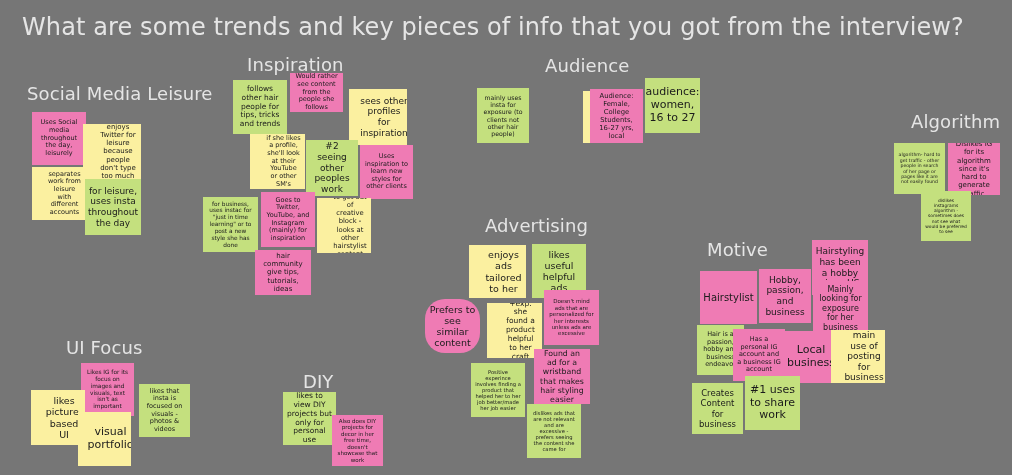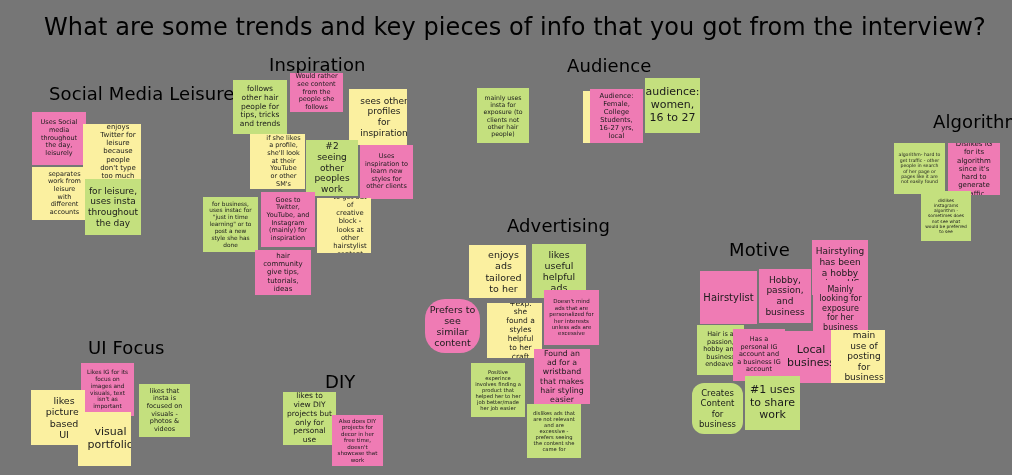--- a/index.html
+++ b/index.html
@@ -6,25 +6,24 @@
   body{
     width:1012px;height:475px;
     background:#767676;
     font-family:"DejaVu Sans","Liberation Sans",sans-serif;
     overflow:hidden;
     position:relative;
   }
   #board{position:absolute;left:0;top:0;width:1012px;height:475px;}
   .title{
     position:absolute;
-    color:#000000;
+    color:#e5e5e5;
     font-weight:400;
     letter-spacing:.1px;
     white-space:nowrap;
-    margin-left:22px;
   }
   .board-title{font-size:24px;left:22px;top:13px;}
   .group-title{font-size:18px;}
   .note{
     position:absolute;
     box-sizing:border-box;
     display:flex;
     align-items:center;
     justify-content:center;
     text-align:center;
@@ -69,34 +68,34 @@
     <div class="note green" style="left: 477px; top: 88px; width: 52px; height: 55px; font-size: 6.2px;">mainly uses insta for exposure (to clients not other hair people)</div>
     <div class="note yellow" style="left: 535px; top: 91px; width: 55px; height: 52px; font-size: 9px; margin-left: 48px;">seeks to reach new clients</div>
     <div class="note pink" style="left: 590px; top: 89px; width: 53px; height: 54px; font-size: 6.8px;">Audience: Female, College Students, 16-27 yrs, local</div>
     <div class="note green" style="left: 645px; top: 78px; width: 55px; height: 55px; font-size: 11px;">audience: women, 16 to 27</div>
     <div class="note green" style="left: 894px; top: 143px; width: 51px; height: 51px; font-size: 4.6px;">algorithm- hard to get traffic - other people in search of her page or pages like it are not easily found</div>
     <div class="note pink" style="left: 948px; top: 143px; width: 52px; height: 52px; font-size: 7px;">Dislikes IG  for its algorithm since it's hard to generate traffic</div>
     <div class="note green" style="left: 921px; top: 191px; width: 50px; height: 50px; font-size: 4.4px;">dislikes instagrams algorithm - sometimes does not see what would be preferred to see</div>
     <div class="note yellow" style="left: 469px; top: 245px; width: 57px; height: 53px; font-size: 9.5px;">enjoys ads tailored to her</div>
     <div class="note green" style="left: 532px; top: 244px; width: 54px; height: 54px; font-size: 9.5px;">likes useful helpful ads</div>
     <div class="note pink" style="left: 425px; top: 299px; width: 55px; height: 54px; font-size: 9.5px; border-radius: 20px;">Prefers to see similar content</div>
-    <div class="note yellow" style="left: 487px; top: 303px; width: 55px; height: 55px; font-size: 7.5px;">+exp: she found a styles helpful to her craft</div>
+    <div class="note yellow" style="left: 487px; top: 303px; width: 55px; height: 55px; font-size: 7.5px;">+exp: she found a product helpful to her craft</div>
     <div class="note pink" style="left: 544px; top: 290px; width: 55px; height: 55px; font-size: 5.5px;">Doesn't mind ads that are personalized for her interests unless ads are excessive</div>
     <div class="note green" style="left: 471px; top: 363px; width: 54px; height: 54px; font-size: 5.2px;">Positive experince involves finding a product that helped her to her job better/made her job easier</div>
     <div class="note pink" style="left: 534px; top: 349px; width: 56px; height: 55px; font-size: 7.8px;">Found an ad for a wristband that makes hair styling easier</div>
     <div class="note green" style="left: 527px; top: 404px; width: 54px; height: 54px; font-size: 5.2px;">dislikes ads that are not relevant and are excessive - prefers seeing the content she came for</div>
     <div class="note pink" style="left: 812px; top: 240px; width: 56px; height: 55px; font-size: 9px;">Hairstyling has been a hobby since HS</div>
     <div class="note pink" style="left: 700px; top: 271px; width: 57px; height: 53px; font-size: 10px;">Hairstylist</div>
     <div class="note pink" style="left: 759px; top: 269px; width: 52px; height: 54px; font-size: 9px;">Hobby, passion, and business</div>
     <div class="note pink" style="left: 813px; top: 281px; width: 55px; height: 55px; font-size: 8px;">Mainly looking for exposure for her business</div>
     <div class="note green" style="left: 697px; top: 325px; width: 47px; height: 50px; font-size: 6.5px;">Hair is a passion, hobby and business endeavor</div>
     <div class="note pink" style="left: 733px; top: 329px; width: 52px; height: 52px; font-size: 6.5px;">Has a personal IG account and a business IG account</div>
     <div class="note pink" style="left: 785px; top: 331px; width: 52px; height: 52px; font-size: 11px;">Local business</div>
     <div class="note yellow" style="left: 831px; top: 330px; width: 54px; height: 53px; font-size: 9px;">main use of posting for business</div>
     <div class="note green" style="left: 745px; top: 376px; width: 55px; height: 54px; font-size: 11px;">#1 uses to share work</div>
-    <div class="note green" style="left: 692px; top: 383px; width: 51px; height: 51px; font-size: 8.5px; border-radius: 12px;">Creates Content for business</div>
+    <div class="note green" style="left: 692px; top: 383px; width: 51px; height: 51px; font-size: 8.5px;">Creates Content for business</div>
     <div class="note pink" style="left: 81px; top: 363px; width: 53px; height: 53px; font-size: 5.8px;">Likes IG for its focus on images and visuals, text isn't as important</div>
     <div class="note green" style="left: 131px; top: 384px; width: 51px; height: 53px; font-size: 6.5px; margin-left: 8px;">likes that insta is focused on visuals - photos &amp; videos</div>
     <div class="note yellow" style="left: 31px; top: 390px; width: 54px; height: 55px; font-size: 9.5px;">likes picture-based UI</div>
     <div class="note yellow" style="left: 78px; top: 412px; width: 53px; height: 54px; font-size: 11px;">visual portfolio</div>
     <div class="note green" style="left: 283px; top: 392px; width: 53px; height: 53px; font-size: 7.5px;">likes to view DIY projects but only for personal use</div>
     <div class="note pink" style="left: 332px; top: 415px; width: 51px; height: 51px; font-size: 5.5px;">Also does DIY projects for decor in her free time, doesn't showcase that work</div>
   </div>
 
 </body></html>

